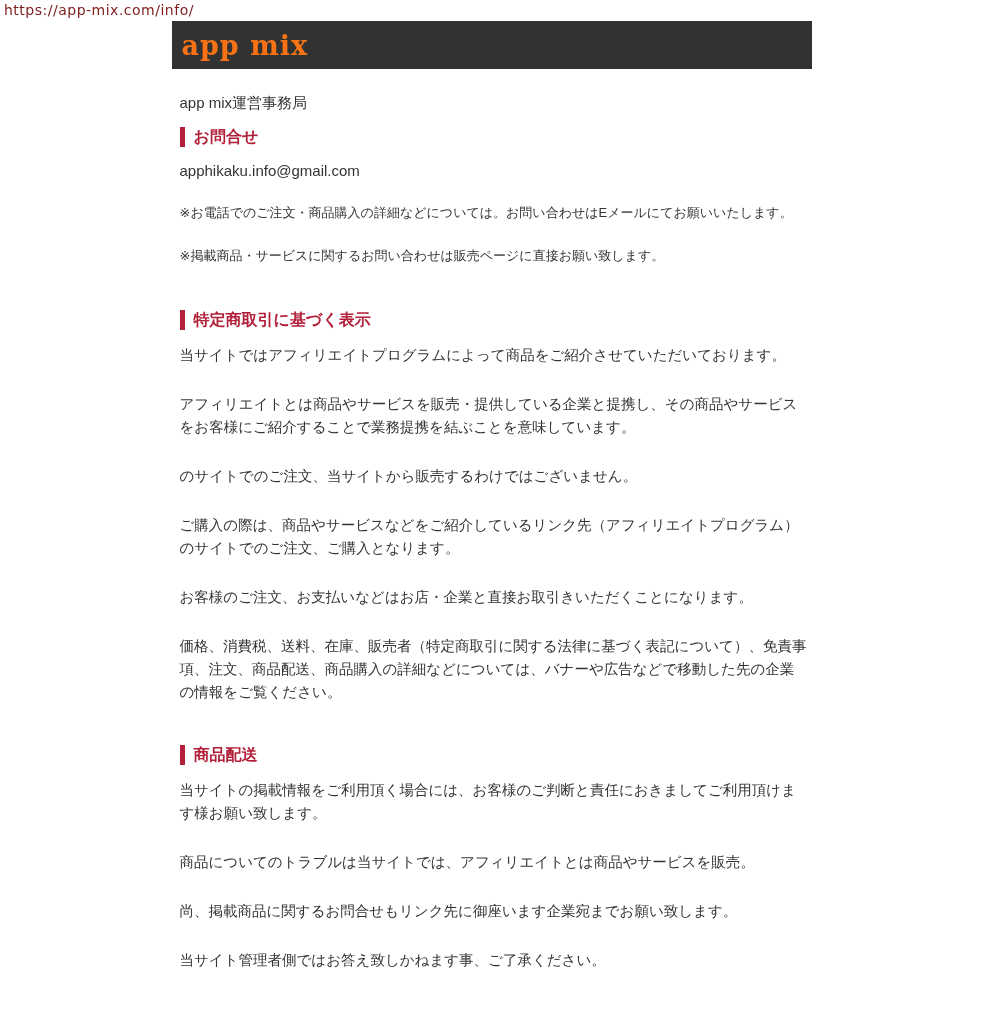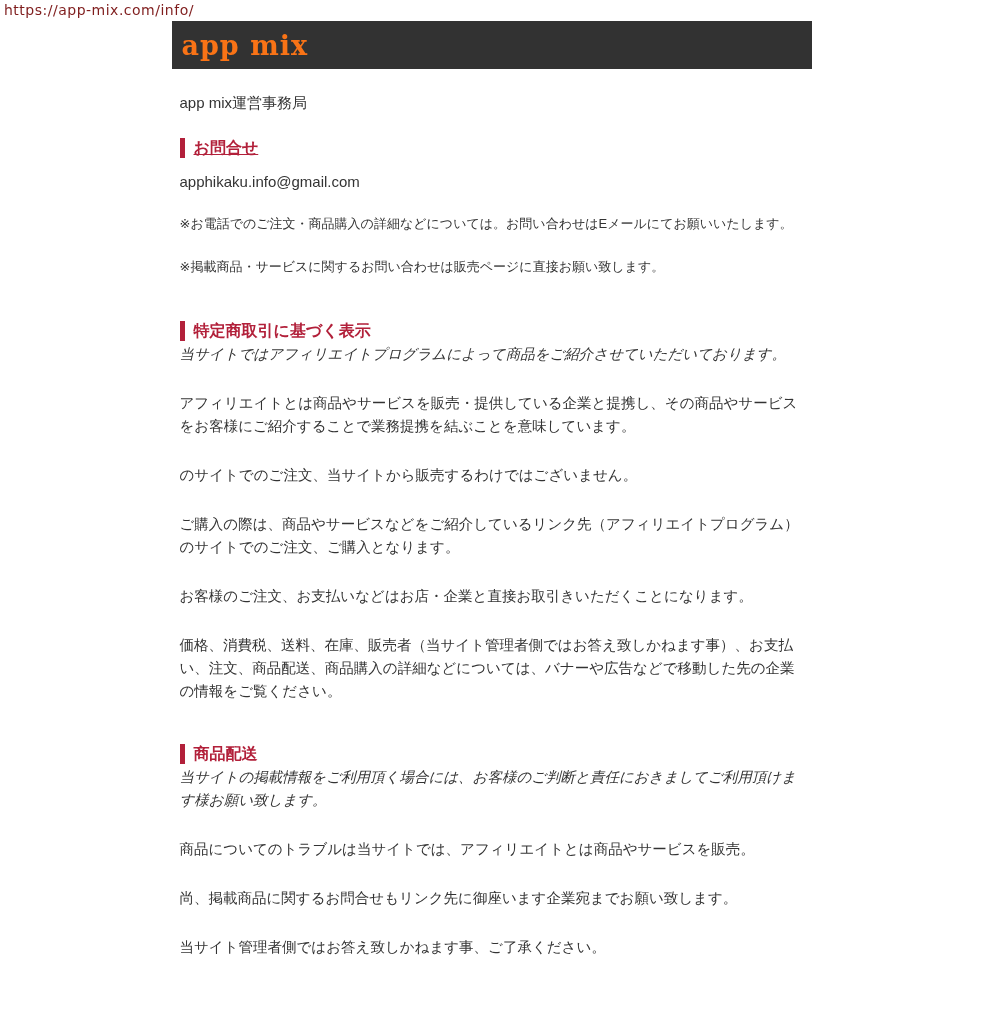--- a/index.html
+++ b/index.html
@@ -56,39 +56,38 @@
   }
   .section-heading {
     color: #b2203a;
     border-left: 5px solid #b2203a;
     padding-left: 9px;
     font-size: 16px;
     font-weight: bold;
     line-height: 20px;
     margin: 0;
   }
-  .heading-contact   { margin-top: 25px; text-decoration: underline; }
+  .heading-contact   { margin-top: 14px; }
   .heading-tokutei   { margin-top: 45px; }
   .heading-disclaimer{ margin-top: 41px; }
   .email-line {
     margin: 15px 0 0 0;
     font-size: 15px;
   }
   .note-line {
     margin: 25px 0 0 0;
     font-size: 13px;
   }
   .body-para {
     margin: 26px 0 0 0;
     font-size: 14.5px;
     line-height: 23px;
   }
   .body-para.first {
-    margin-top: 2px;
-    font-style: italic;
+    margin-top: 14px;
   }
 </style>
 </head>
 <body>
 
 <div class="viewport">
 
   <div class="url-note">https://app-mix.com/info/</div>
 
   <div class="container">
@@ -108,21 +107,21 @@
         <p class="note-line">※掲載商品・サービスに関するお問い合わせは販売ページに直接お願い致します。</p>
       </section>
 
       <section>
         <h2 class="section-heading heading-tokutei">特定商取引に基づく表示</h2>
         <p class="body-para first">当サイトではアフィリエイトプログラムによって商品をご紹介させていただいております。</p>
         <p class="body-para">アフィリエイトとは商品やサービスを販売・提供している企業と提携し、その商品やサービスをお客様にご紹介することで業務提携を結ぶことを意味しています。</p>
         <p class="body-para">のサイトでのご注文、当サイトから販売するわけではございません。</p>
         <p class="body-para">ご購入の際は、商品やサービスなどをご紹介しているリンク先（アフィリエイトプログラム）のサイトでのご注文、ご購入となります。</p>
         <p class="body-para">お客様のご注文、お支払いなどはお店・企業と直接お取引きいただくことになります。</p>
-        <p class="body-para">価格、消費税、送料、在庫、販売者（当サイト管理者側ではお答え致しかねます事）、お支払い、注文、商品配送、商品購入の詳細などについては、バナーや広告などで移動した先の企業の情報をご覧ください。</p>
+        <p class="body-para">価格、消費税、送料、在庫、販売者（特定商取引に関する法律に基づく表記について）、免責事項、注文、商品配送、商品購入の詳細などについては、バナーや広告などで移動した先の企業の情報をご覧ください。</p>
       </section>
 
       <section>
         <h2 class="section-heading heading-disclaimer">商品配送</h2>
         <p class="body-para first">当サイトの掲載情報をご利用頂く場合には、お客様のご判断と責任におきましてご利用頂けます様お願い致します。</p>
         <p class="body-para">商品についてのトラブルは当サイトでは、アフィリエイトとは商品やサービスを販売。</p>
         <p class="body-para">尚、掲載商品に関するお問合せもリンク先に御座います企業宛までお願い致します。</p>
         <p class="body-para">当サイト管理者側ではお答え致しかねます事、ご了承ください。</p>
       </section>
 

